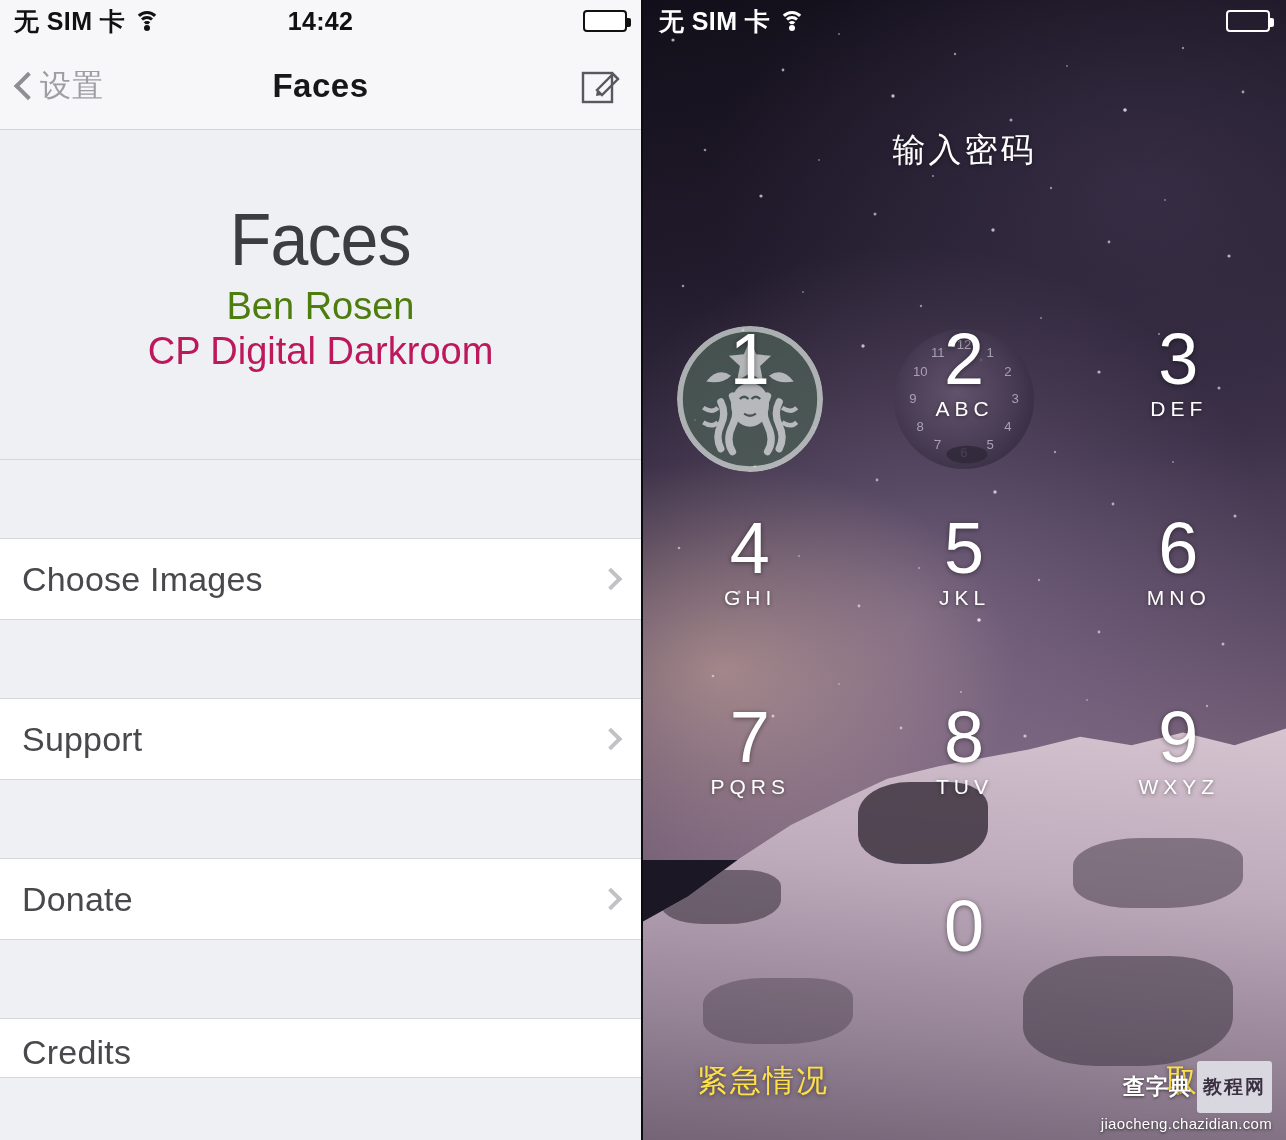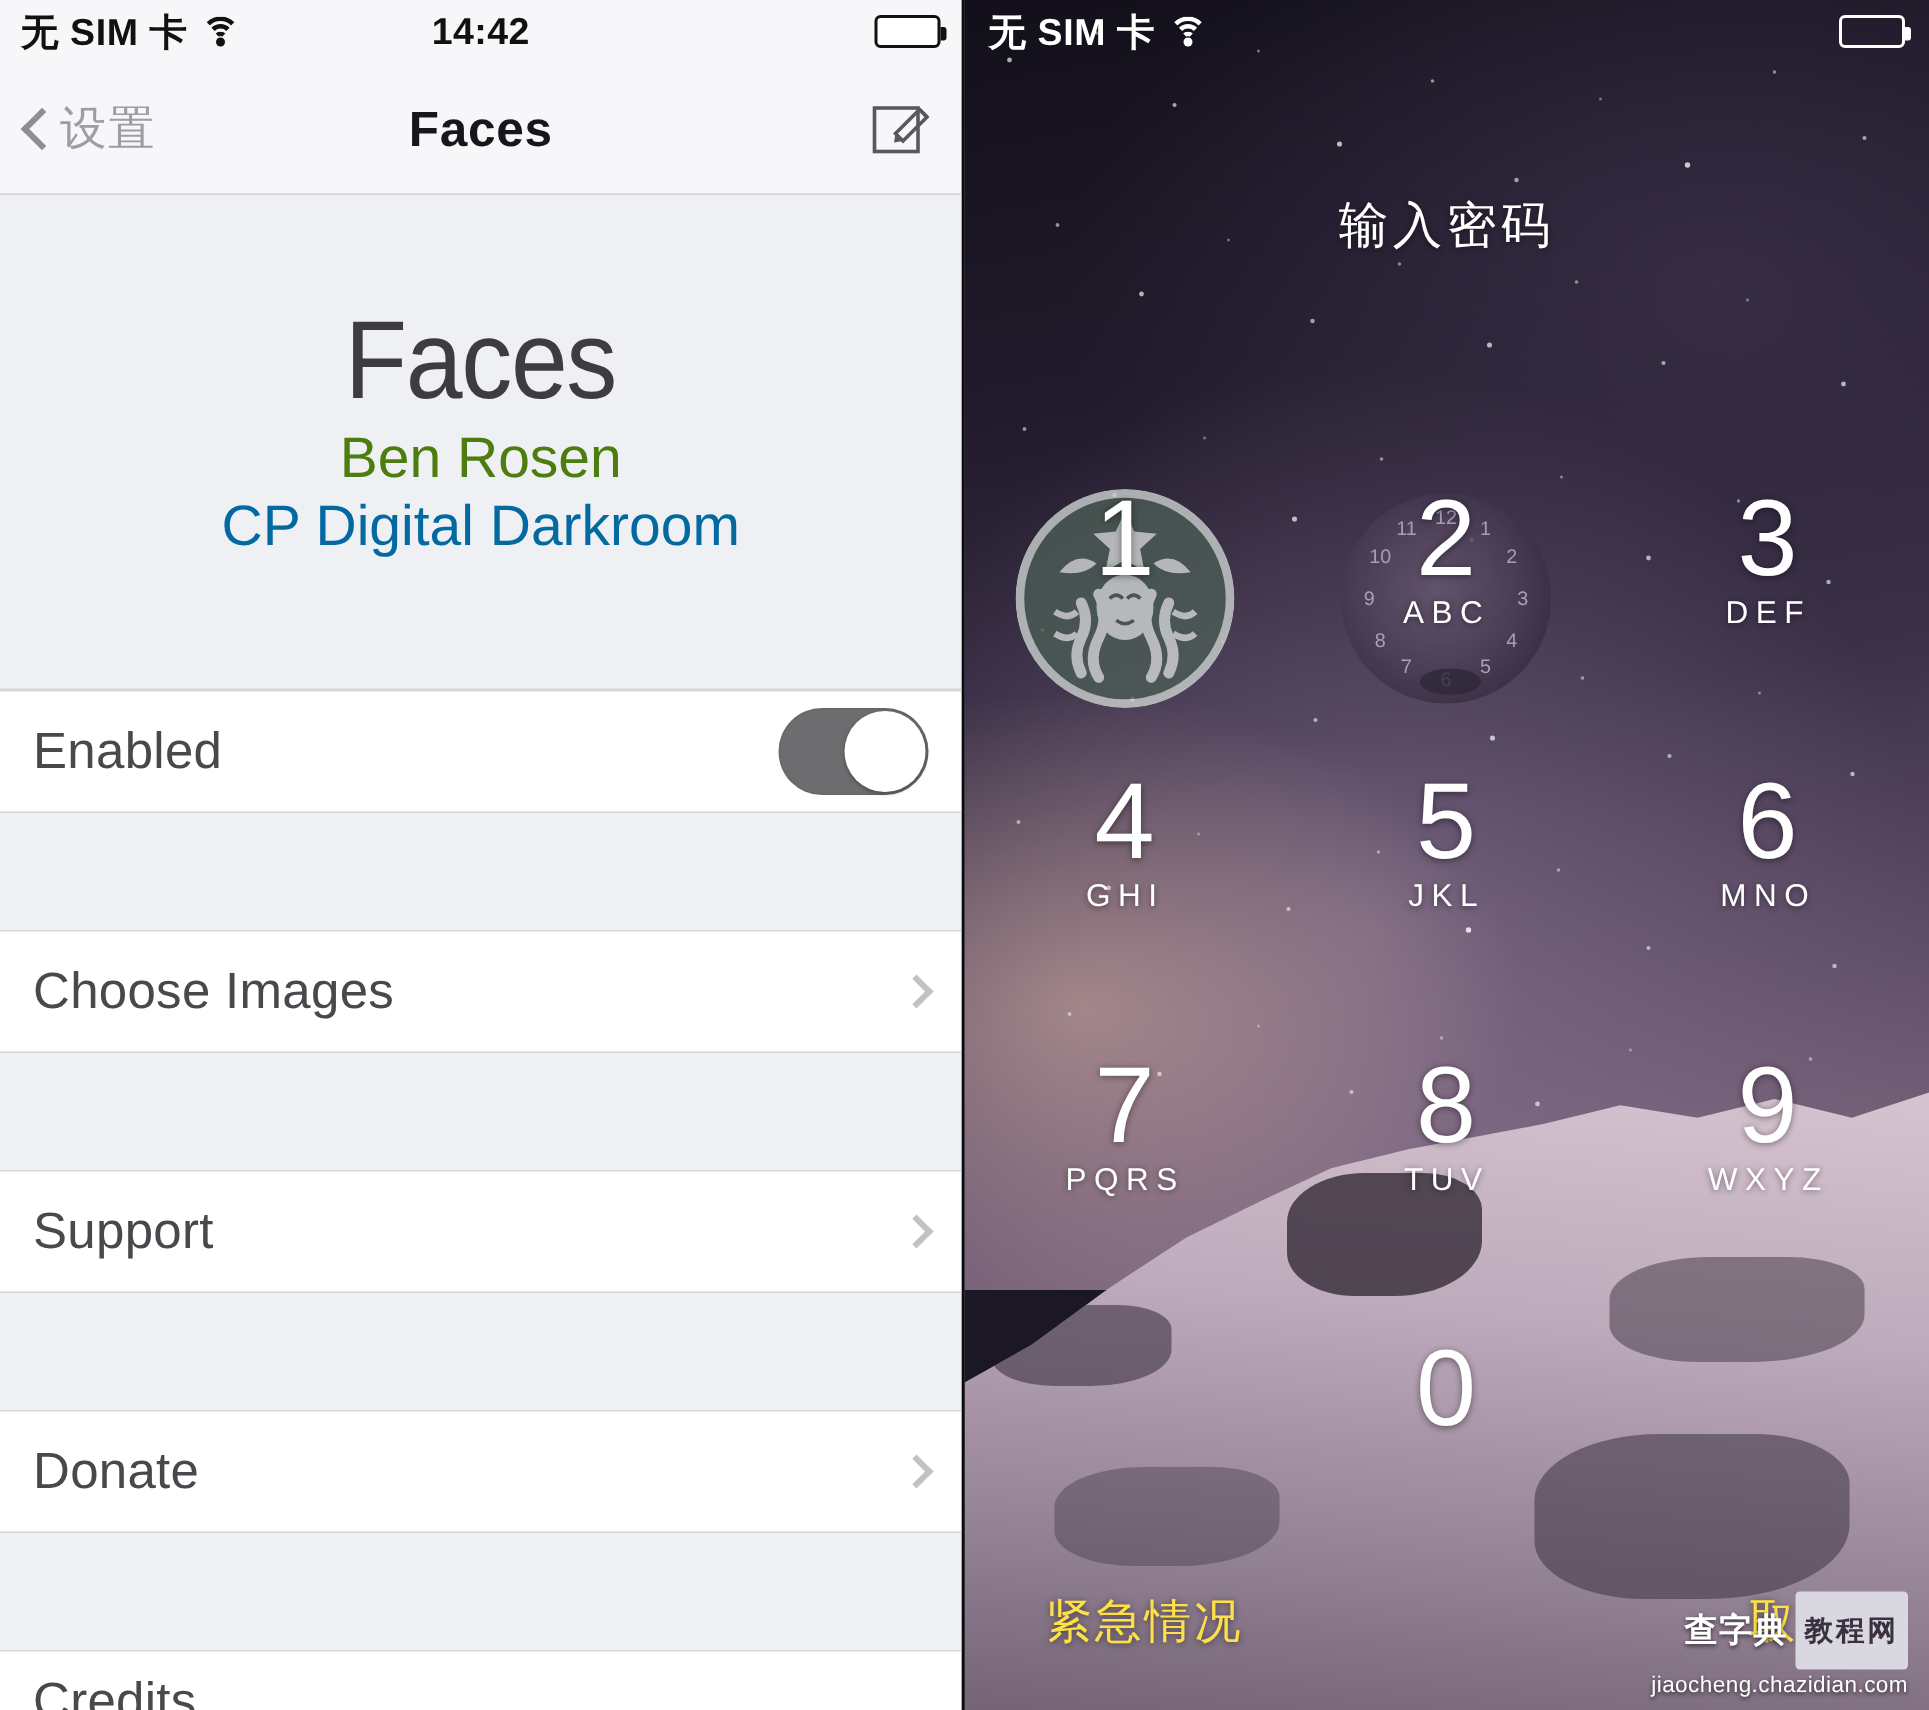--- a/index.html
+++ b/index.html
@@ -71,21 +71,21 @@
     background:#eff0f4; border-bottom:1px solid #d6d7dc;
     height:330px; display:flex; flex-direction:column;
     align-items:center; justify-content:center; padding-bottom:12px;
   }
   .app-title {
     font-size:74px; font-weight:300; color:#3c3c41;
     letter-spacing:-1px; line-height:1; font-stretch:condensed;
     transform:scaleX(.92);
   }
   .app-author { font-size:38px; color:#4d7c0f; font-weight:400; line-height:1.25; margin-top:6px;}
-  .app-company { font-size:38px; color:#0369a1; font-weight:400; line-height:1.15;}
+  .app-company { font-size:38px; color:#be185d; font-weight:400; line-height:1.15;}
 
   .cell {
     background:#fff; height:82px; display:flex; align-items:center;
     padding:0 22px; border-top:1px solid #d6d7dc; border-bottom:1px solid #d6d7dc;
     cursor:pointer;
   }
   .cell-label { font-size:34px; color:#48484d; font-weight:400; letter-spacing:.2px;}
   .cell-spacer { height:78px; background:#eff0f4; }
   .chev-right {
     margin-left:auto; width:16px; height:16px;
@@ -230,26 +230,20 @@
     </div>
 
     <div class="list-scroll">
 
       <div class="app-header">
         <div class="app-title">Faces</div>
         <div class="app-author">Ben Rosen</div>
         <div class="app-company">CP Digital Darkroom</div>
       </div>
 
-      <div class="cell">
-        <span class="cell-label">Enabled</span>
-        <span class="toggle">
-          <span class="toggle-knob"></span>
-        </span>
-      </div>
 
       <div class="cell-spacer"></div>
 
       <div class="cell">
         <span class="cell-label">Choose Images</span>
         <span class="chev-right"></span>
       </div>
 
       <div class="cell-spacer"></div>
 

